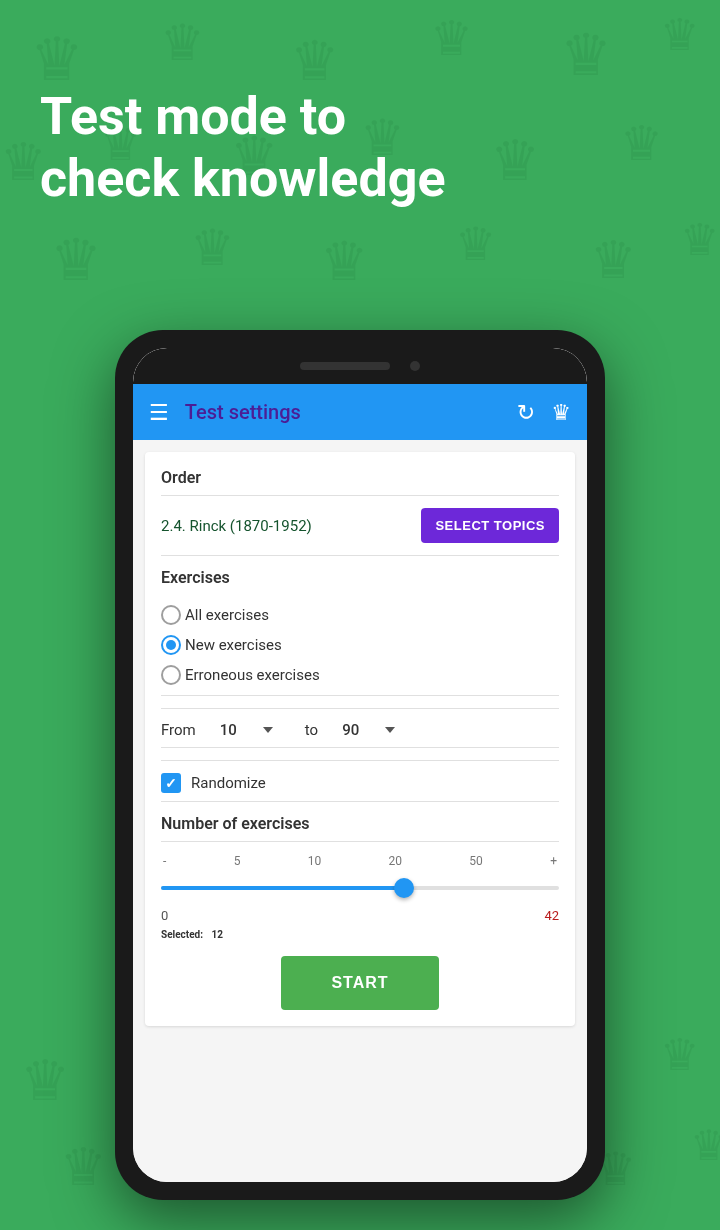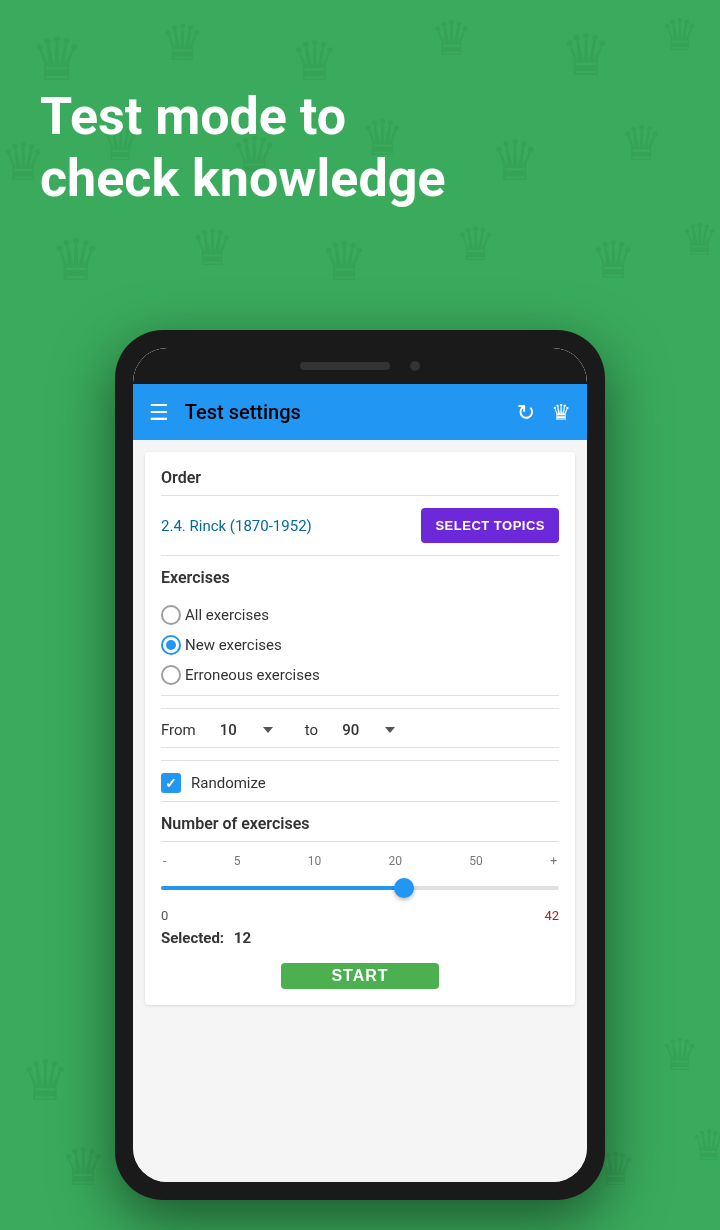--- a/index.html
+++ b/index.html
@@ -106,21 +106,21 @@
       gap: 16px;
     }
 
     .menu-icon {
       color: white;
       font-size: 22px;
       cursor: pointer;
     }
 
     .app-bar-title {
-      color: #000000;
+      color: #4c1d95;
       font-size: 20px;
       font-weight: 500;
       flex: 1;
     }
 
     .app-bar-icons {
       display: flex;
       gap: 16px;
       align-items: center;
     }
@@ -154,21 +154,21 @@
 
     .topic-row {
       display: flex;
       align-items: center;
       justify-content: space-between;
       margin-bottom: 12px;
     }
 
     .topic-text {
       font-size: 15px;
-      color: #0369a1;
+      color: #14532d;
     }
 
     .select-topics-btn {
       background: #6d28d9;
       color: white;
       border: none;
       padding: 10px 14px;
       font-size: 13px;
       font-weight: 600;
       border-radius: 4px;
@@ -328,42 +328,42 @@
       font-size: 13px;
       color: #555;
     }
 
     .slider-range-end {
       font-size: 13px;
       color: #b91c1c;
     }
 
     .selected-count {
-      font-size: 15px;
+      font-size: 10px;
       color: #333;
       margin-top: 6px;
     }
 
     .selected-count span {
       font-weight: 700;
       color: #333;
     }
 
     
     .start-btn-row {
       display: flex;
       justify-content: center;
       margin-top: 16px;
     }
 
     .start-btn {
       background: #4CAF50;
       color: white;
       border: none;
-      padding: 4px 50px;
+      padding: 18px 50px;
       font-size: 16px;
       font-weight: 600;
       border-radius: 4px;
       cursor: pointer;
       letter-spacing: 1px;
     }
   </style>
 </head>
 <body>
 

